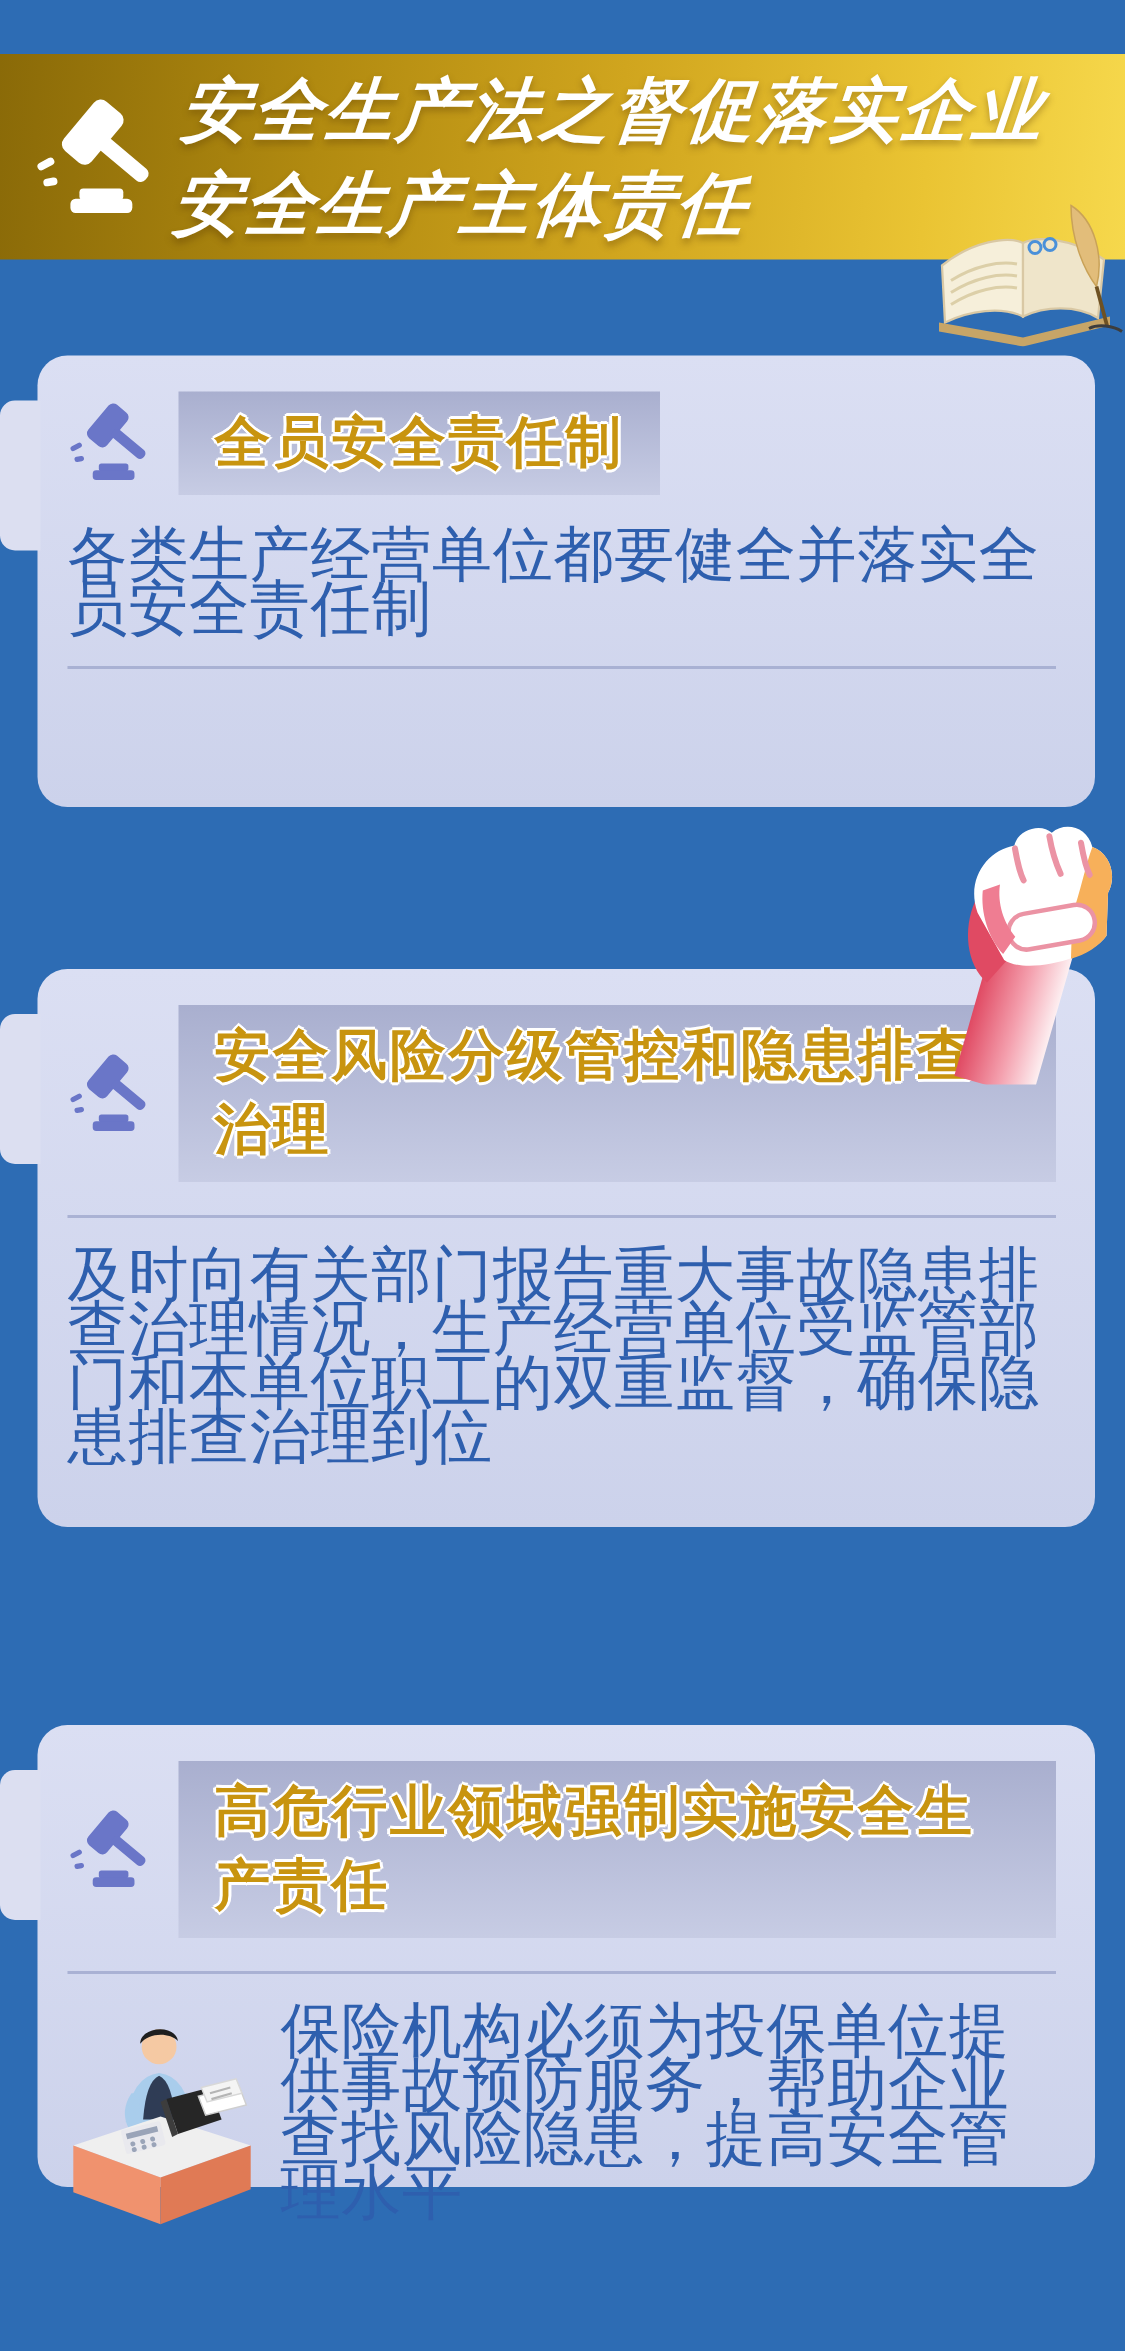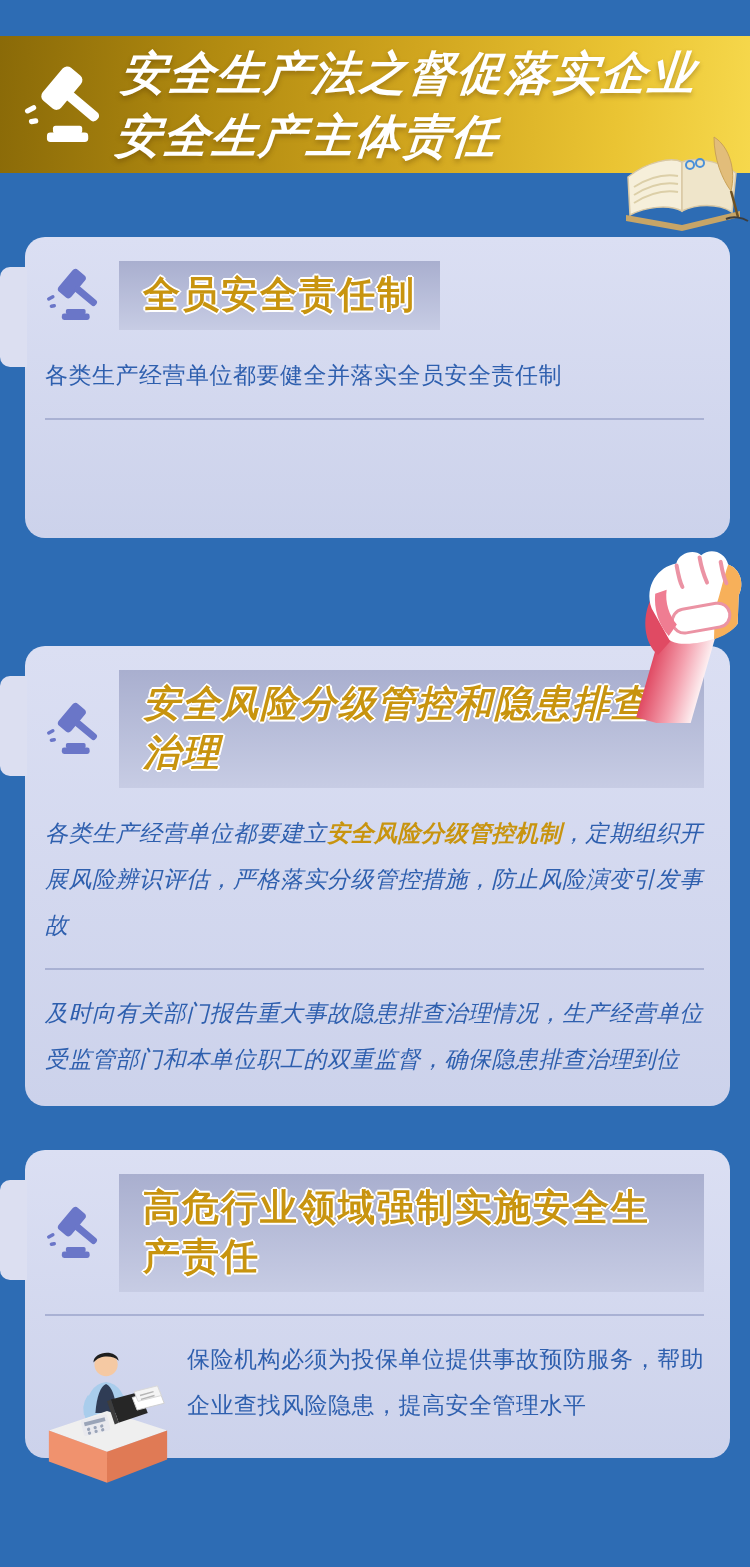--- a/index.html
+++ b/index.html
@@ -28,33 +28,33 @@
   .card {
     position:absolute; left:25px; width:705px;
     background:linear-gradient(180deg,#dbdff3 0%,#ccd2eb 100%);
     border-radius:20px; padding:24px 26px 22px 20px;
   }
   .card::before { 
     content:''; position:absolute; left:-25px; top:30px; width:27px; height:100px;
     background:#dcdff1; border-radius:10px 0 0 10px;
   }
   .card-1 { top:237px; height:301px; }
-  .card-2 { top:646px; height:460px;font-style:italic; }
+  .card-2 { top:646px; height:372px; }
   .card-3 { top:1150px; height:308px; }
 
   .badge-row { display:flex; align-items:center; gap:16px; margin-bottom:22px; }
   .card-gavel { width:58px; height:62px; color:#6a76c8; flex:0 0 auto; }
   .badge {
     background:linear-gradient(180deg,#a9afcf 0%,#c7cce4 100%);
     padding:10px 24px; font-size:37px; font-weight:900; color:#c8940f;
     line-height:1.32; letter-spacing:2px;
     text-shadow:2px 0 0 #fff,-2px 0 0 #fff,0 2px 0 #fff,0 -2px 0 #fff,
                 1px 1px 0 #fff,-1px -1px 0 #fff,1px -1px 0 #fff,-1px 1px 0 #fff;
   }
-  .para { font-size:23px; line-height:46px; color:#2e5fae; margin:0; letter-spacing:.5px; }
+  .para { font-size:40px; line-height:36px; color:#2e5fae; margin:0; letter-spacing:.5px; }
   .gold { color:#c8940f; font-weight:700; }
   .divider { border:none; border-top:2px solid rgba(142,152,194,.6); margin:20px 0; }
   .with-ill { display:flex; gap:16px; align-items:flex-start; }
   .clerk-slot { flex:0 0 126px; margin-top:2px; }
   .clerk-slot svg { width:126px; height:148px; display:block; }
 
   
   .fist-ill { position:absolute; left:616px; top:543px; width:134px; height:180px; z-index:5; }
 </style>
 </head>
@@ -117,21 +117,20 @@
     <section class="card card-2">
       <div class="badge-row">
         <svg class="card-gavel" viewBox="0 0 100 100">
             <use href="#gavel"></use>
           </svg>
         <div class="badge">
             <div>安全风险分级管控和隐患排查治理</div>
           </div>
       </div>
       <div>
-          <p class="para"><span>各类生产经营单位都要建立</span><span class="gold">安全风险分级管控机制</span><span>，定期组织开展风险辨识评估，严格落实分级管控措施，防止风险演变引发事故</span></p>
           <hr class="divider">
           <p class="para"><span>及时向有关部门报告重大事故隐患排查治理情况，生产经营单位受监管部门和本单位职工的双重监督，确保隐患排查治理到位</span></p>
         </div>
     </section>
 
     <section class="card card-3">
       <div class="badge-row">
         <svg class="card-gavel" viewBox="0 0 100 100">
             <use href="#gavel"></use>
           </svg>

